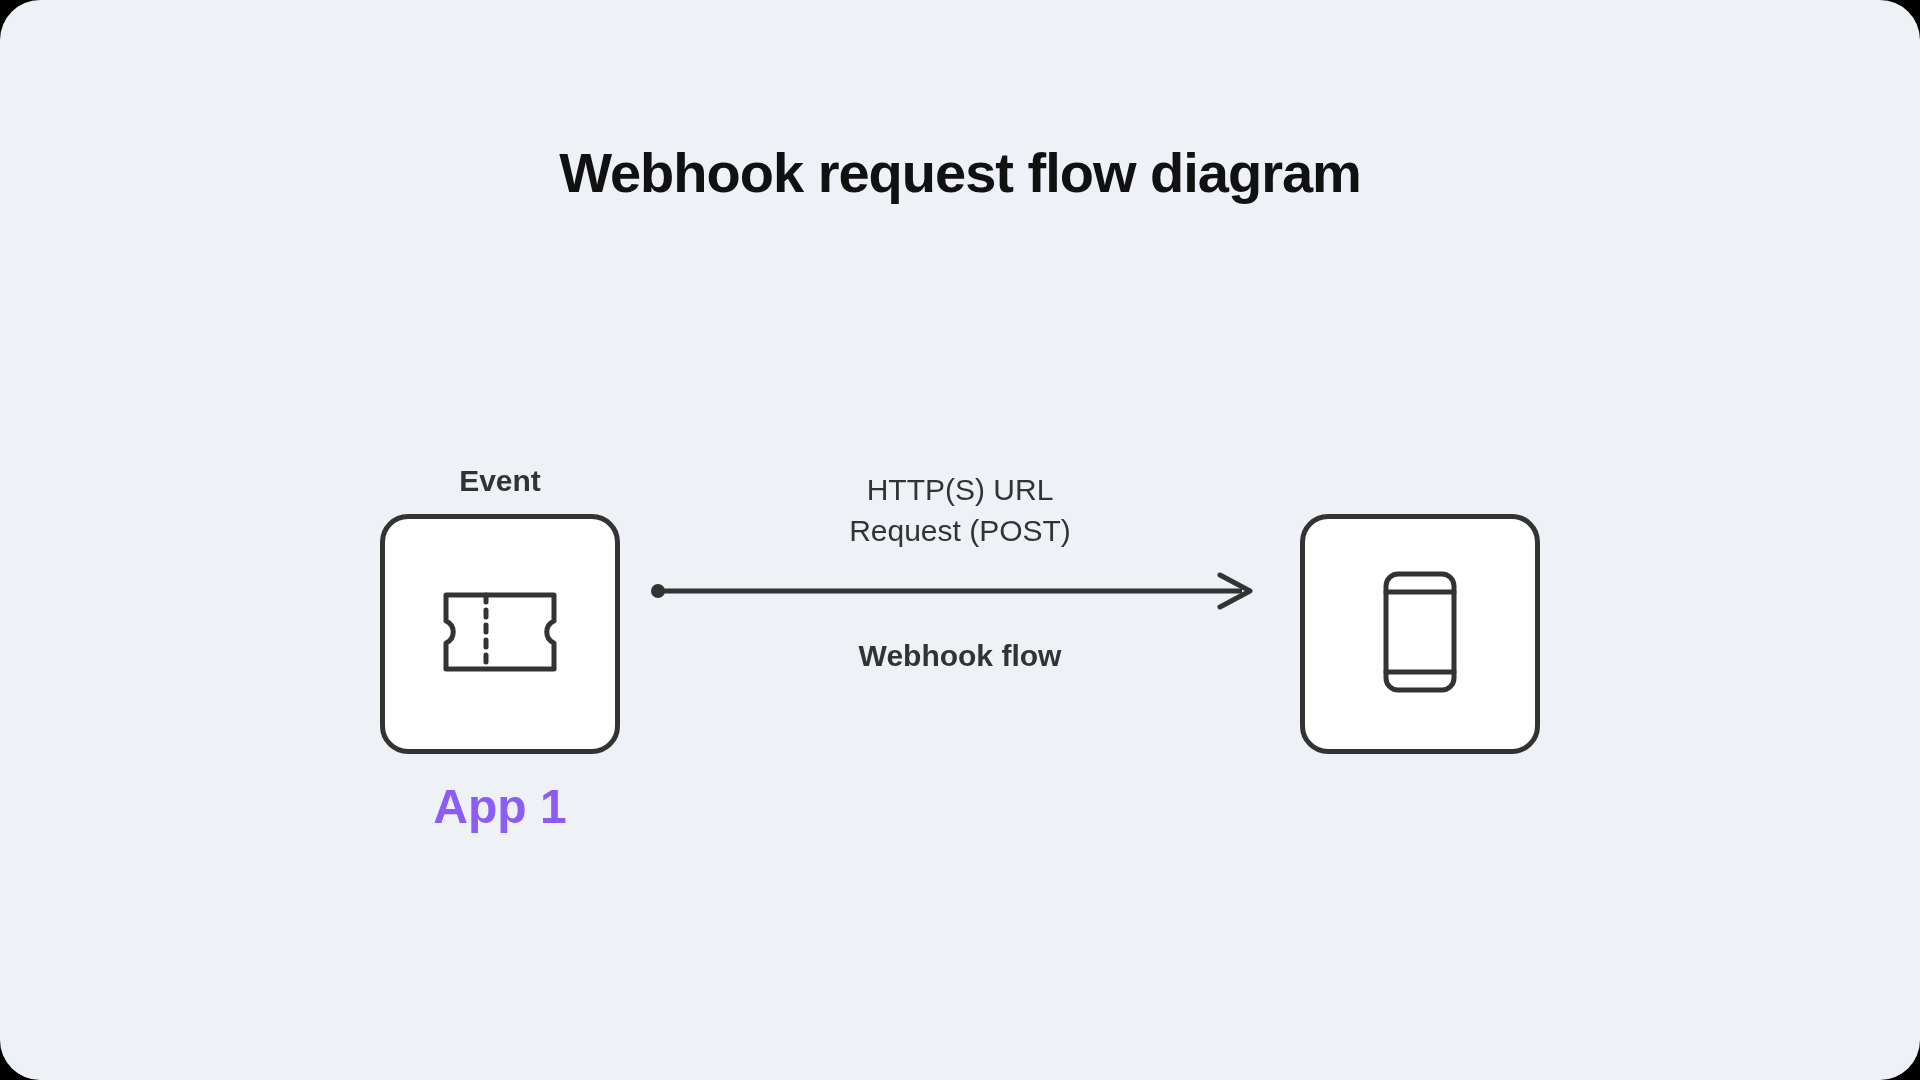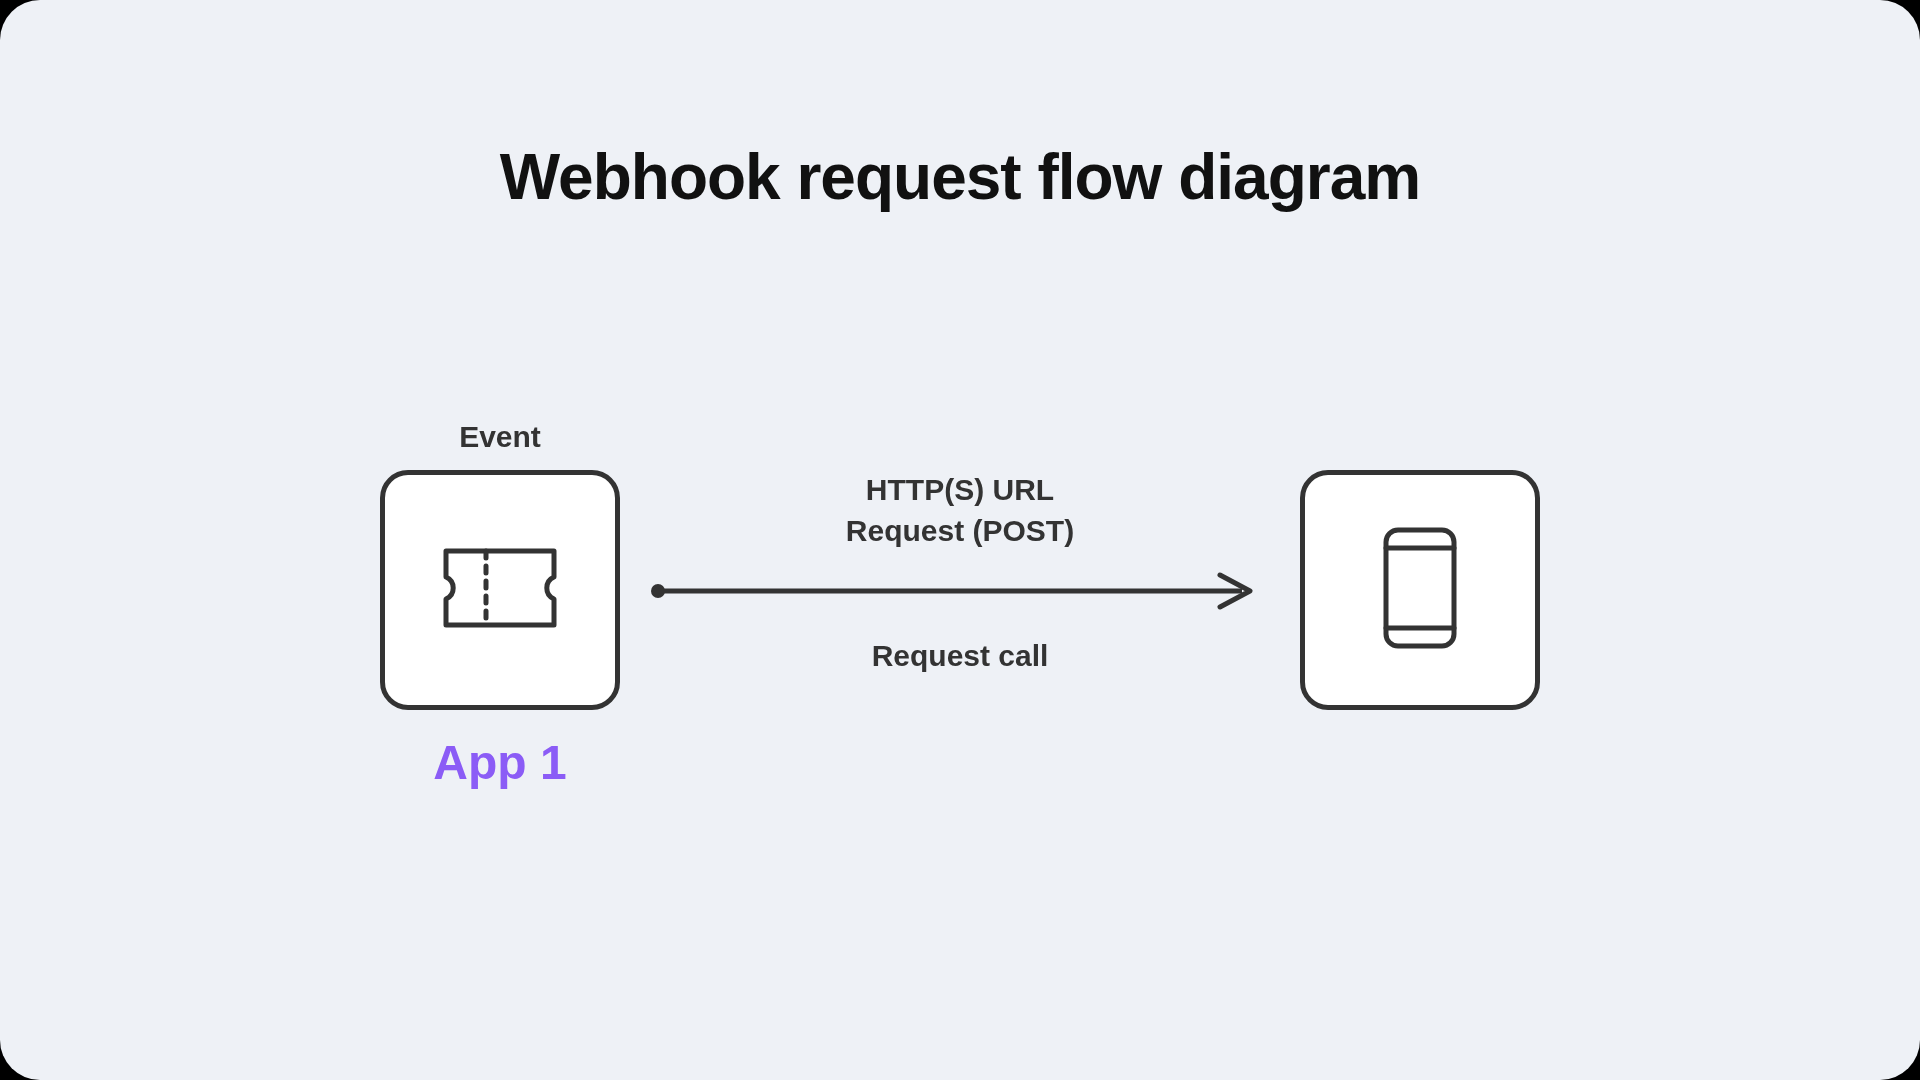--- a/index.html
+++ b/index.html
@@ -19,39 +19,40 @@
     border-radius: 40px;
     position: relative;
     overflow: hidden;
   }
   .title {
     position: absolute;
     top: 140px;
     left: 0;
     right: 0;
     text-align: center;
-    font-size: 64px;
+    font-size: 56px;
     font-weight: 700;
     letter-spacing: -1px;
     color: #111;
   }
   .diagram {
     position: absolute;
     top: 420px;
     left: 0;
     right: 0;
     display: flex;
     align-items: flex-start;
     justify-content: center;
   }
   .node {
     display: flex;
     flex-direction: column;
     align-items: center;
     position: relative;
+    margin-top: 44px;
   }
   .node-top-label {
     font-size: 30px;
     font-weight: 600;
     color: #333;
     margin-bottom: 14px;
     height: 36px;
   }
   .node-box {
     width: 240px;
@@ -74,21 +75,21 @@
   .arrow-block {
     display: flex;
     flex-direction: column;
     align-items: center;
     margin: 0 30px;
     padding-top: 50px; 
     width: 620px;
   }
   .arrow-label-top {
     font-size: 30px;
-    font-weight: 700;
+    font-weight: 400;
     color: #333;
     text-align: center;
     line-height: 1.35;
     margin-bottom: 20px;
   }
   .arrow-label-bottom {
     font-size: 30px;
     font-weight: 600;
     color: #333;
     text-align: center;
@@ -126,21 +127,21 @@
 
     <div class="arrow-block">
       <div class="arrow-label-top">HTTP(S) URL<br>Request (POST)</div>
       <span>
         <svg class="arrow-svg" viewBox="0 0 620 40">
           <circle cx="8" cy="20" r="7" fill="#333"></circle>
           <line x1="8" y1="20" x2="592" y2="20" stroke="#333" stroke-width="5"></line>
           <polyline points="570,4 600,20 570,36" fill="none" stroke="#333" stroke-width="5" stroke-linecap="round" stroke-linejoin="round"></polyline>
         </svg>
       </span>
-      <div class="arrow-label-bottom">Request call</div>
+      <div class="arrow-label-bottom">Webhook flow</div>
     </div>
 
     <div class="node">
       <div class="node-top-label"></div>
       <div class="node-box">
         <span>
           <svg class="phone-icon" viewBox="0 0 80 128" fill="none" stroke="#333" stroke-width="5" stroke-linejoin="round" stroke-linecap="round">
             <rect x="6" y="6" width="68" height="116" rx="12"></rect>
             <line x1="6" y1="24" x2="74" y2="24"></line>
             <line x1="6" y1="104" x2="74" y2="104"></line>

